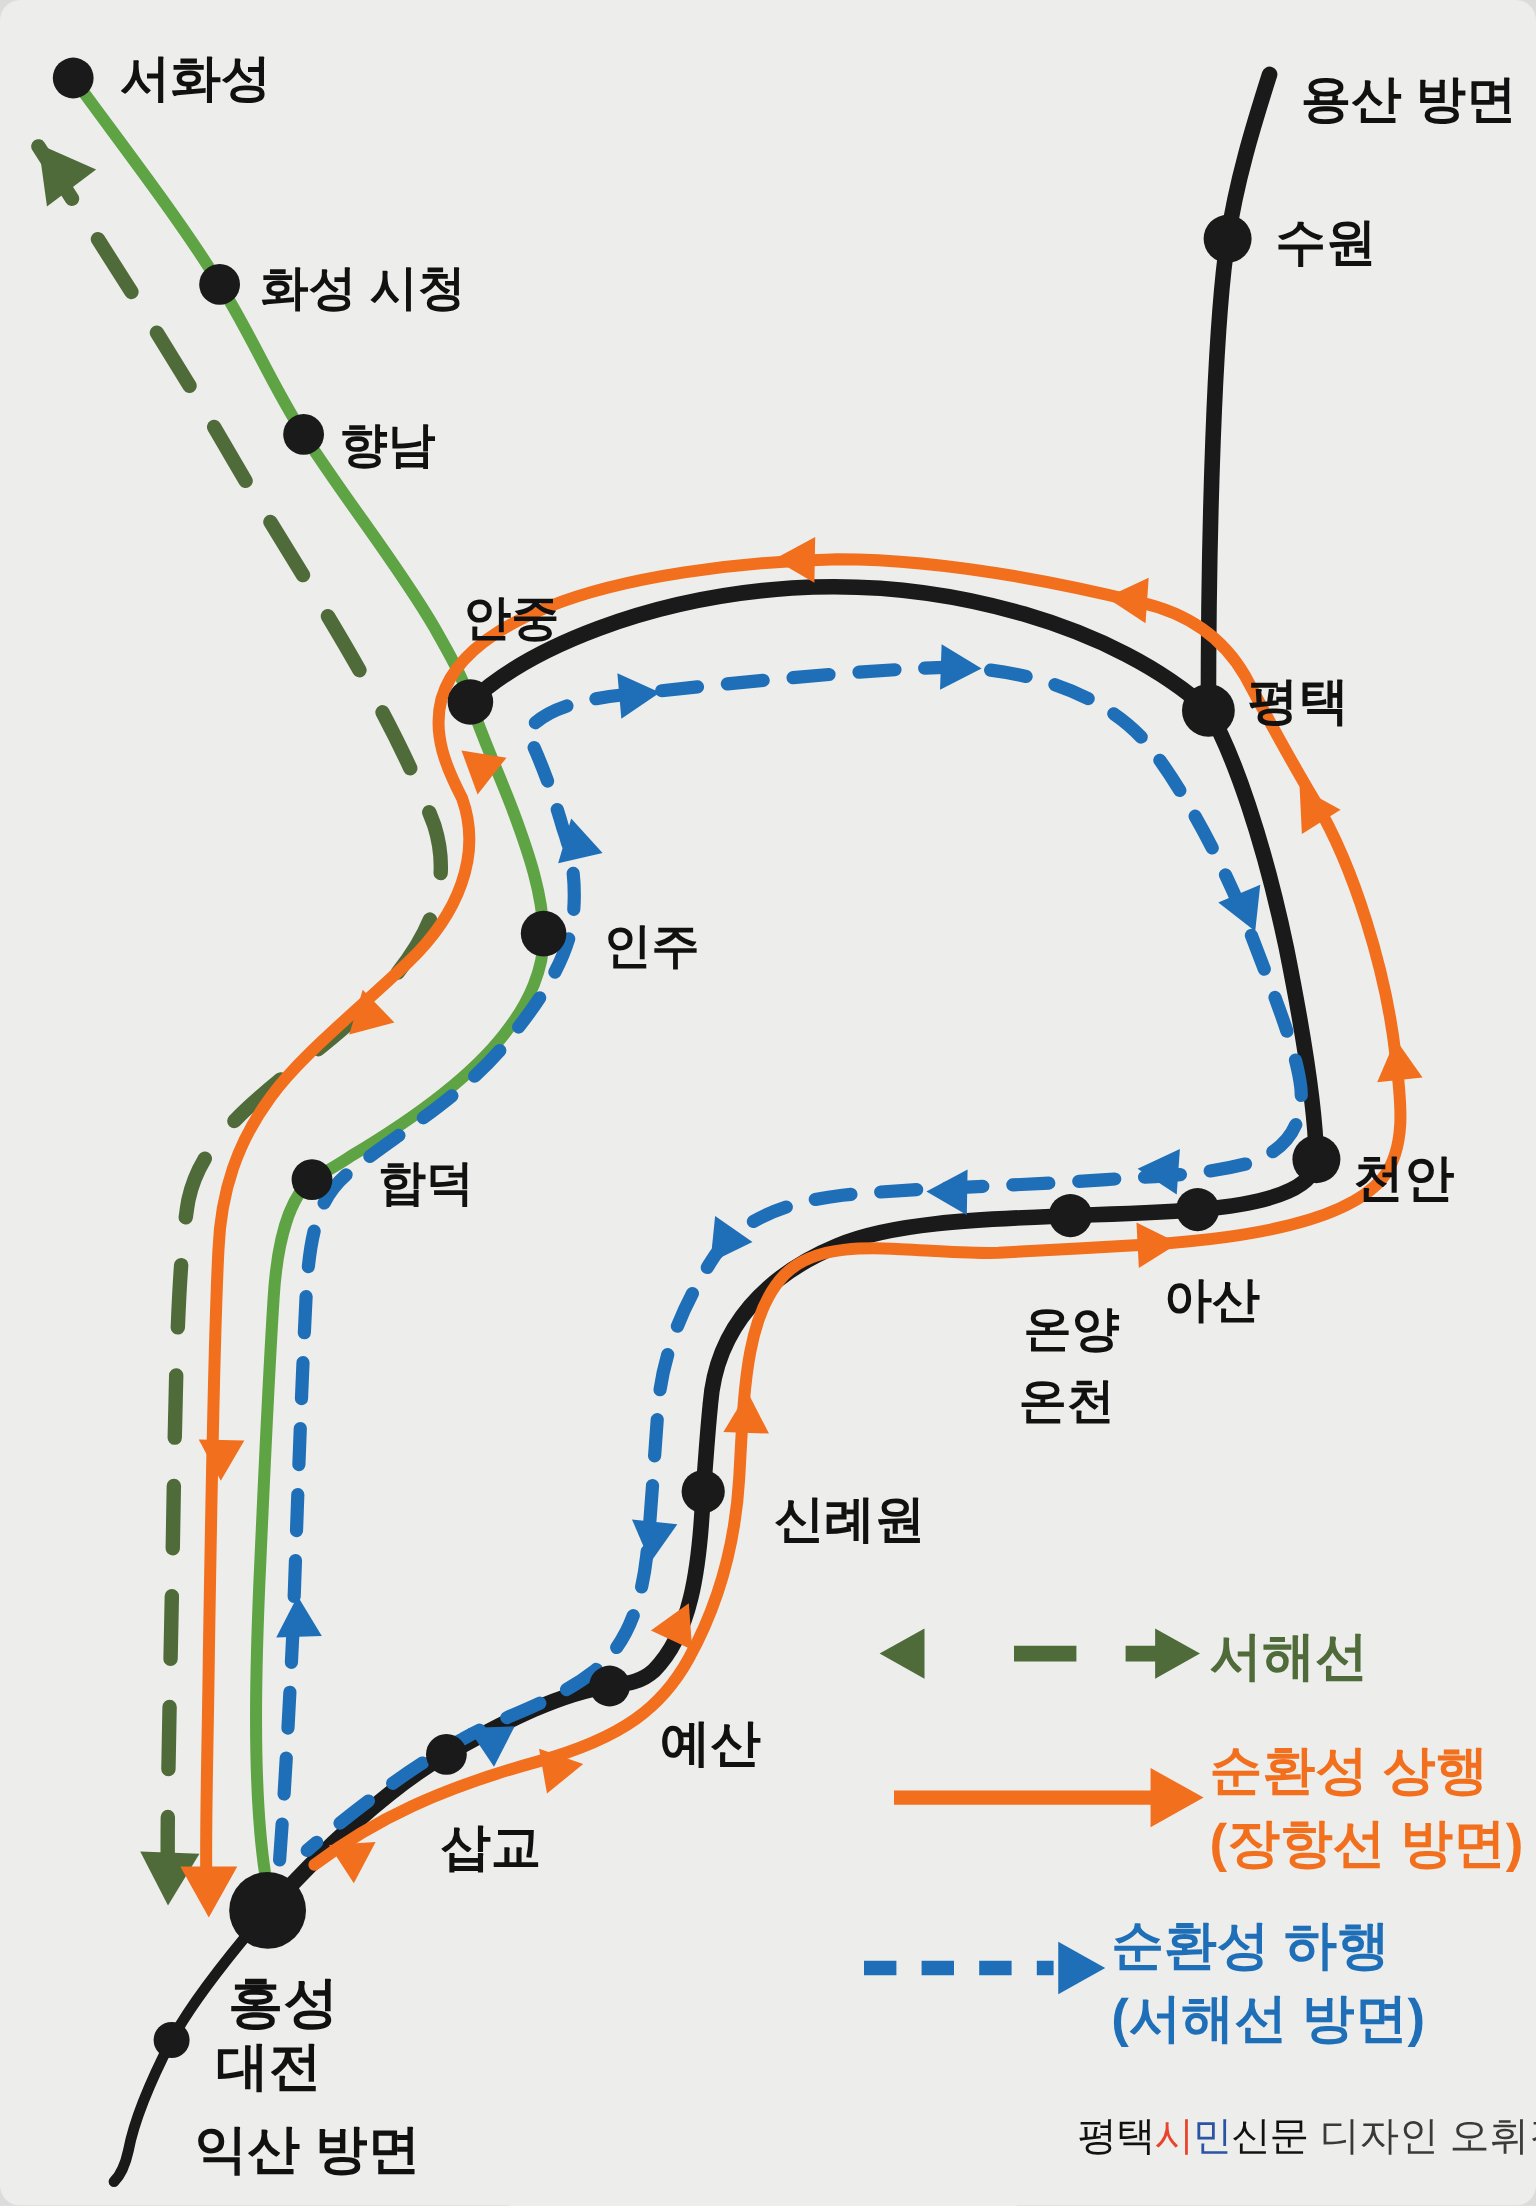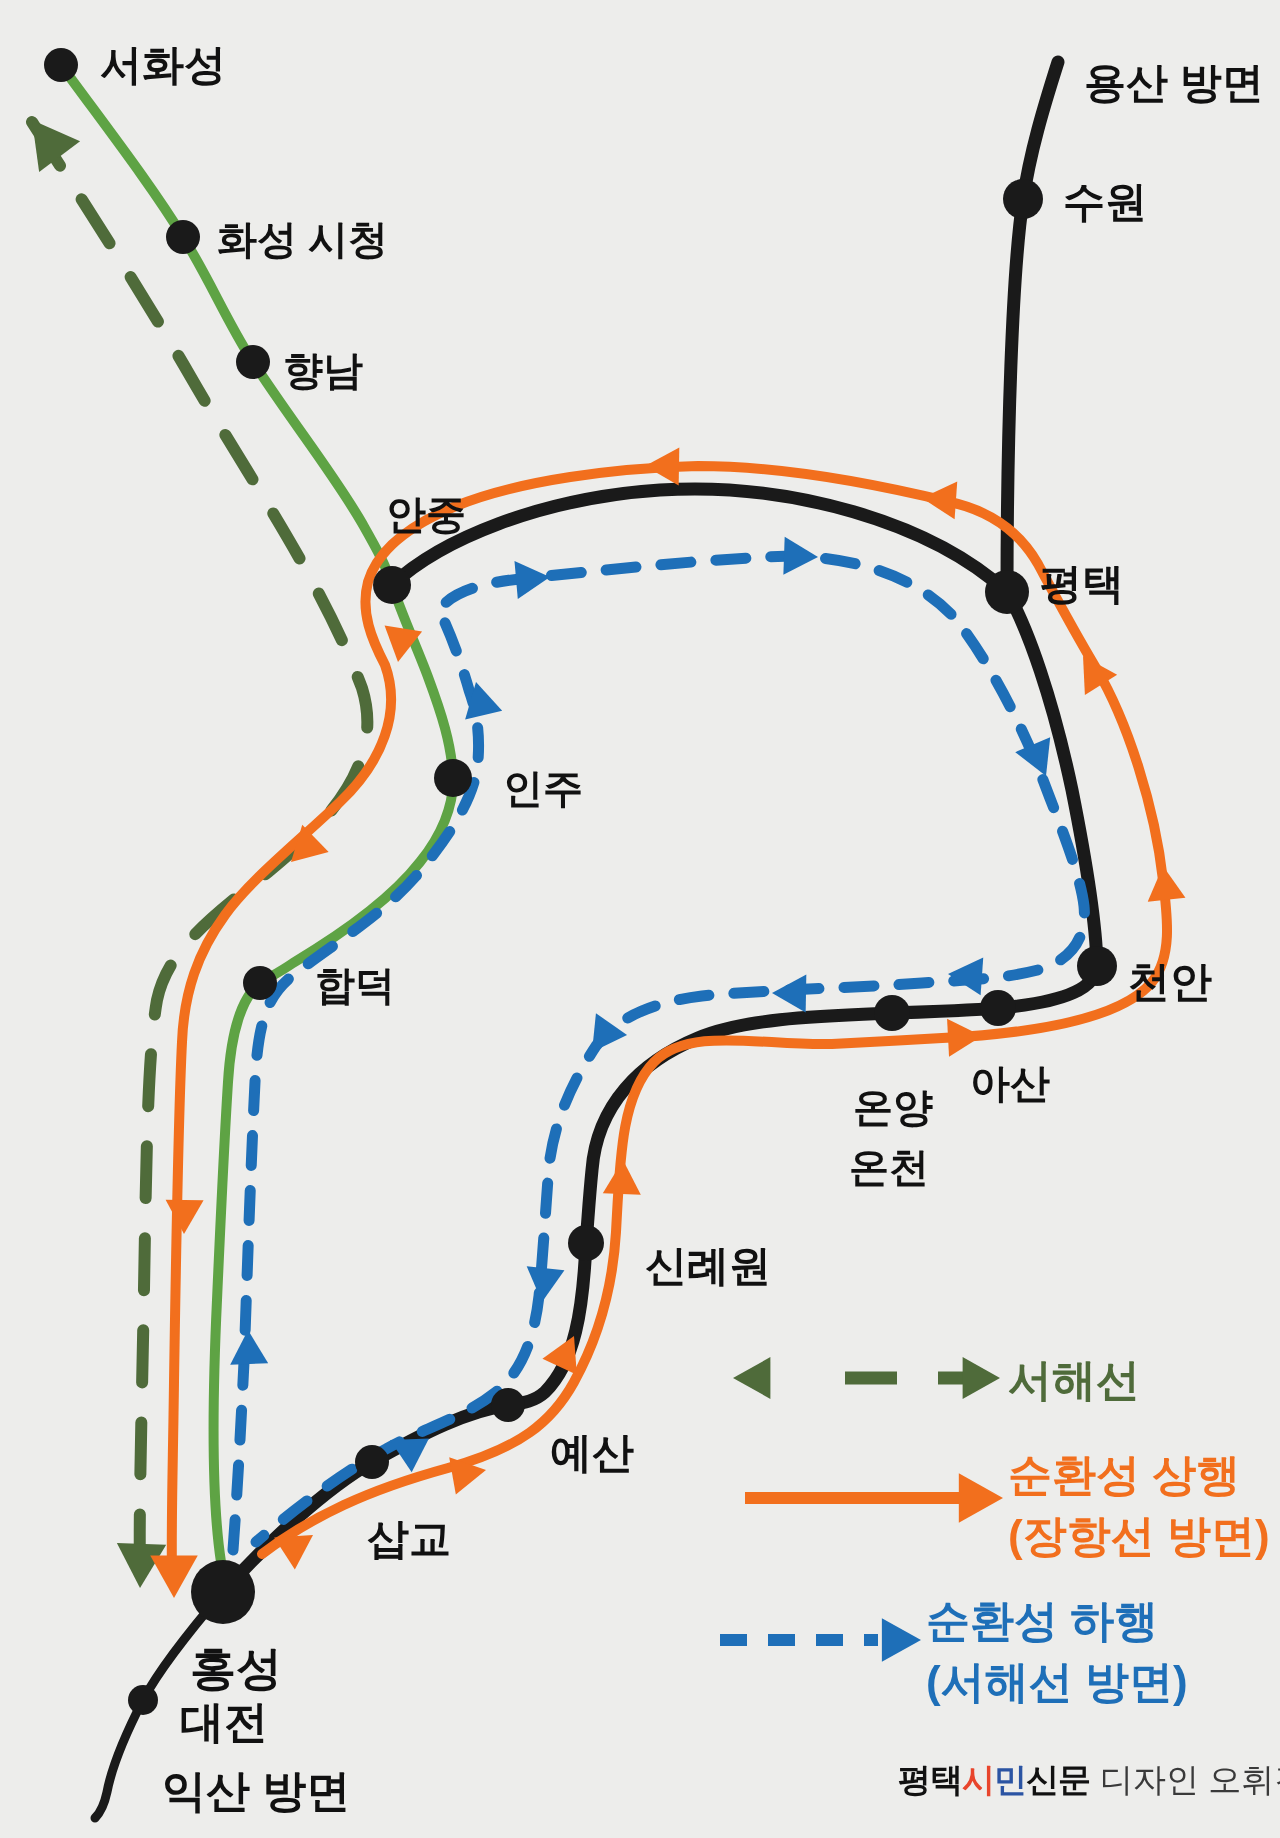--- a/index.html
+++ b/index.html
@@ -1,40 +1,41 @@
 <!DOCTYPE html>
 <html style="--c-background: #EDEDEB; --c-black-line: #1A1A1A; --c-orange: #F26F1D; --c-blue: #1E6FB8; --c-green: #5EA344; --c-dark-green: #4F6B3A; --c-label-text: #111111; --c-credit-text: #3A3A3A; --c-logo-red: #E8452C; --c-logo-blue: #2B54A3;"><head>
 <meta charset="utf-8">
 <style>
   html,body{margin:0;padding:0;background:#dcdcdc;}
   .stage{
     position:relative;width:1280px;height:1838px;overflow:hidden;
     background:var(--c-background,#EDEDEB);
     font-family:"Liberation Sans",sans-serif;
+    border-radius:17px;
   }
   svg{position:absolute;left:0;top:0;}
   .rail{fill:none;stroke-linecap:round;stroke-linejoin:round;}
   .stroke-black{stroke:var(--c-black-line);}
   .stroke-green{stroke:var(--c-green);}
   .stroke-dgreen{stroke:var(--c-dark-green);}
   .stroke-orange{stroke:var(--c-orange);}
   .stroke-blue{stroke:var(--c-blue);}
   .fill-black{fill:var(--c-black-line);}
   .fill-dgreen{fill:var(--c-dark-green);}
   .fill-orange{fill:var(--c-orange);}
   .fill-blue{fill:var(--c-blue);}
   .st-label{fill:var(--c-label-text);font-family:"Liberation Sans",sans-serif;font-weight:bold;}
   .lg-green{fill:var(--c-dark-green);font-family:"Liberation Sans",sans-serif;font-weight:bold;}
   .lg-orange{fill:var(--c-orange);font-family:"Liberation Sans",sans-serif;font-weight:bold;}
   .lg-blue{fill:var(--c-blue);font-family:"Liberation Sans",sans-serif;font-weight:bold;}
   .footer{
     position:absolute;left:898px;top:1758px;width:360px;
     font-size:33px;letter-spacing:-1px;white-space:nowrap;
   }
-  .footer .logo{font-weight:bold;color:var(--c-label-text);text-align:right;}
+  .footer .logo{font-weight:normal;color:var(--c-label-text);text-align:right;}
   .footer .lp-red{color:var(--c-logo-red);}
   .footer .lp-blue{color:var(--c-logo-blue);}
   .footer .credit{font-weight:400;color:var(--c-credit-text);margin-left:10px;letter-spacing:0;}
 </style>
 </head>
 <body>
 
 <div class="stage">
 <svg width="1280" height="1838" viewBox="0 0 1280 1838">
   <defs>

